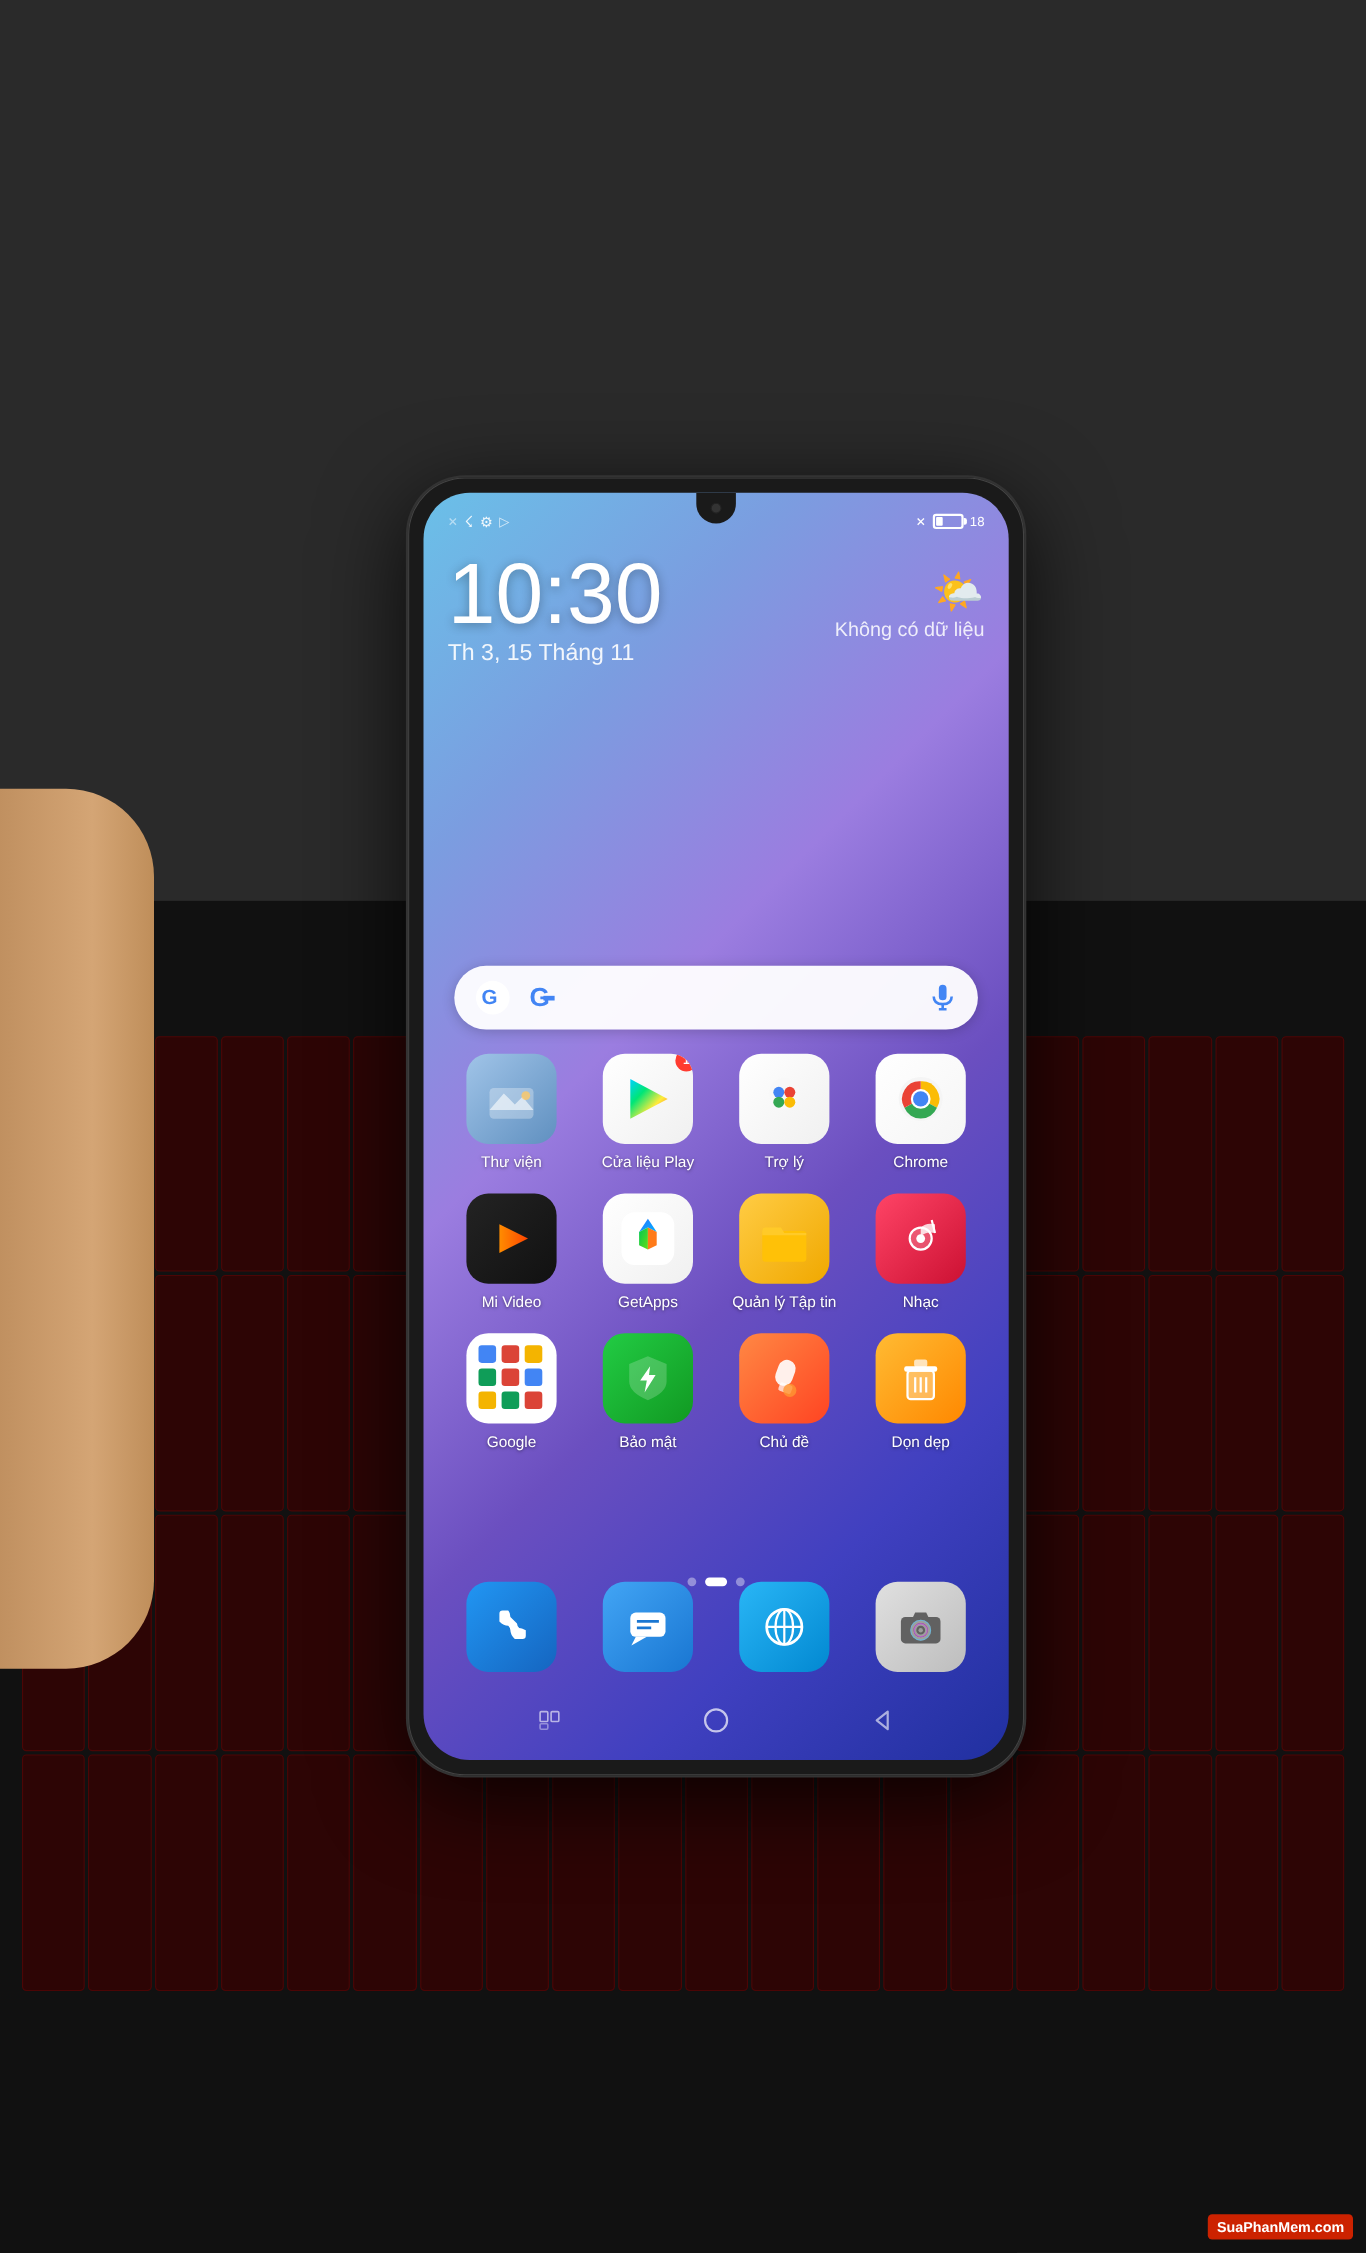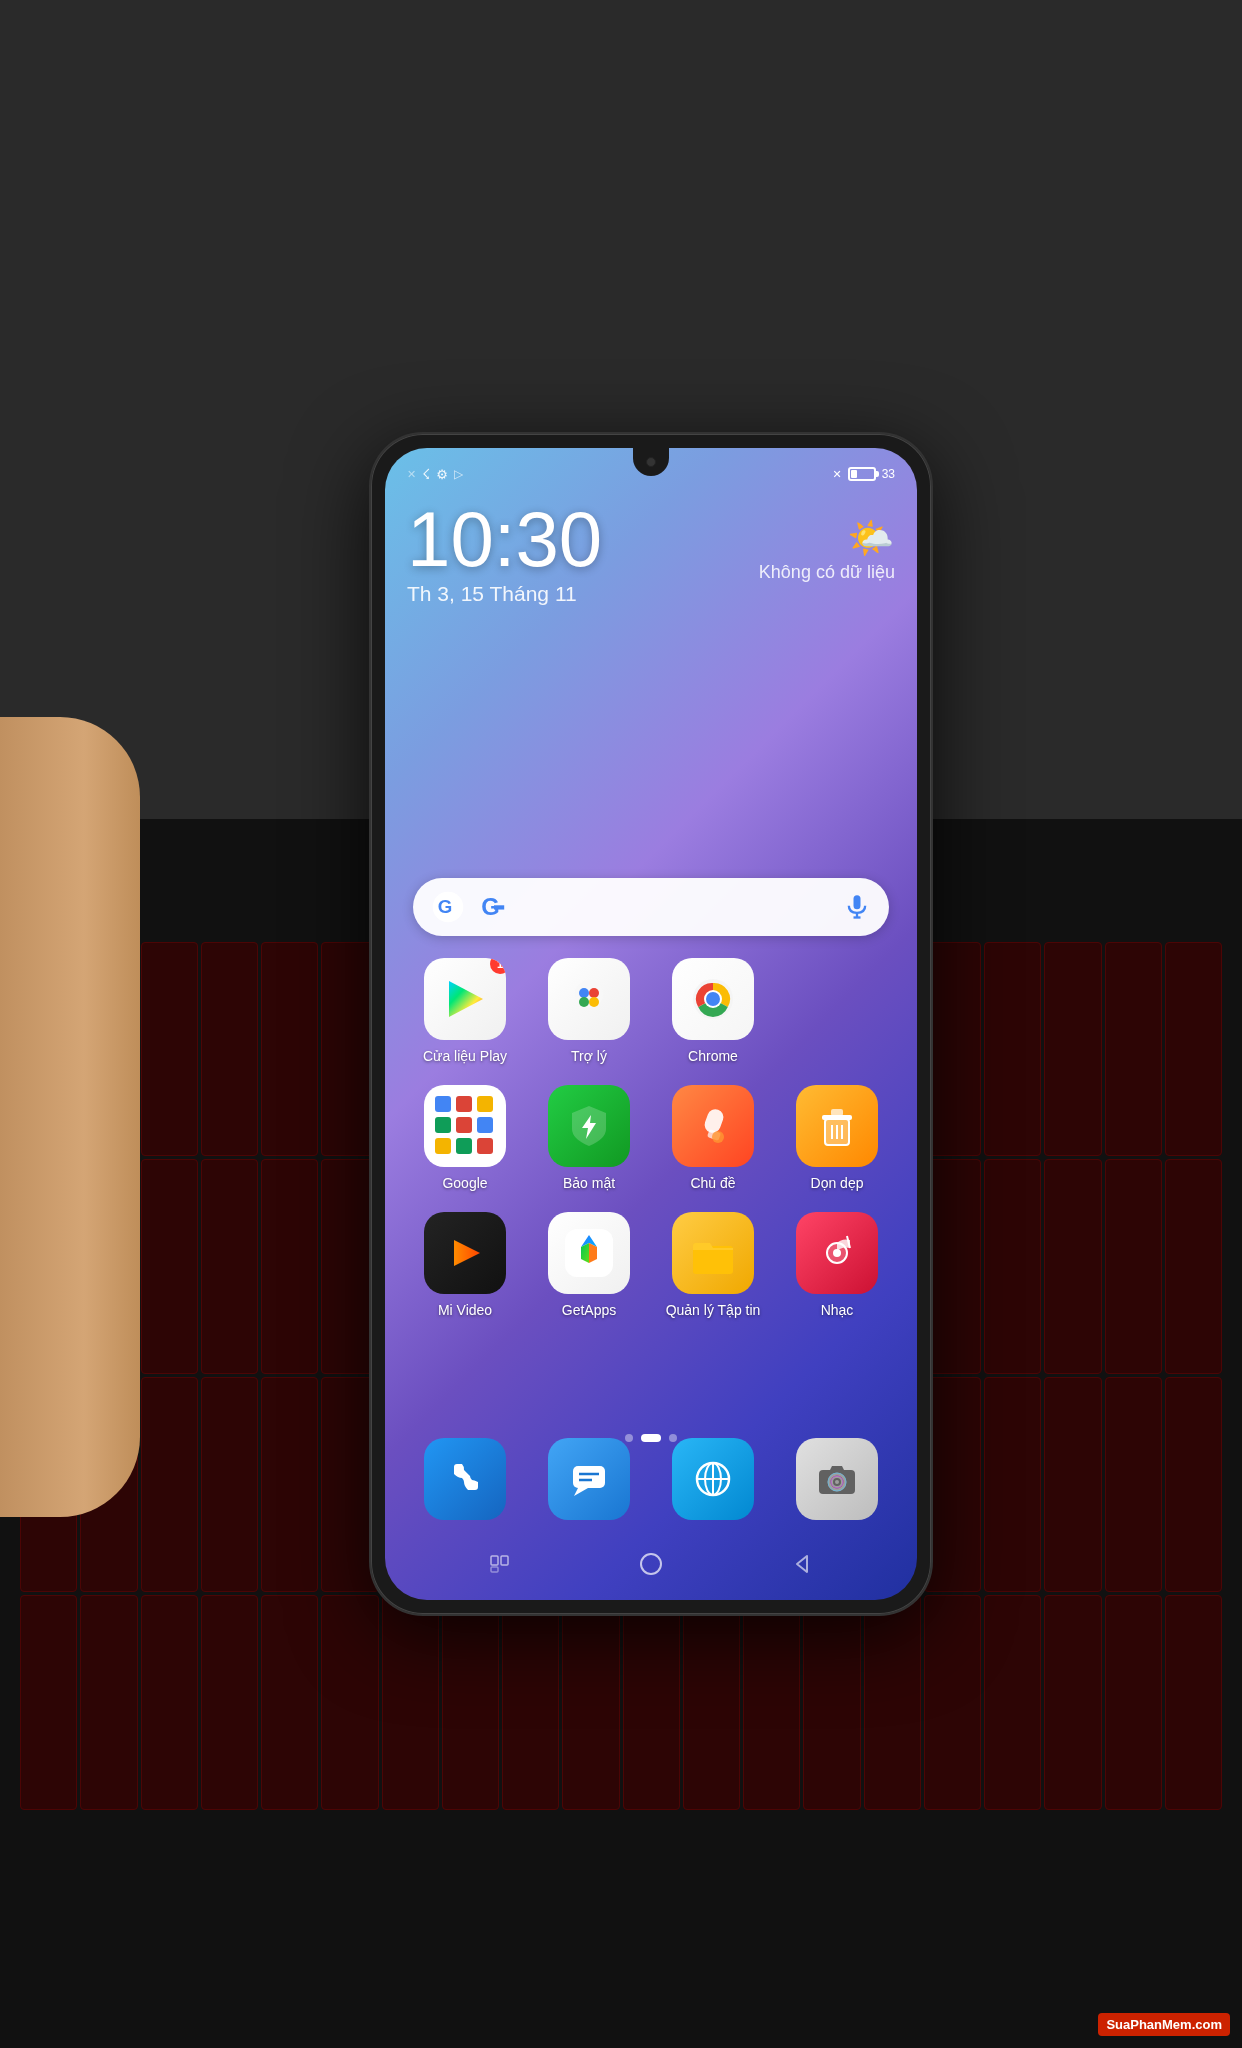--- a/index.html
+++ b/index.html
@@ -481,21 +481,21 @@
         <span class="status-icon" style="font-size:11px; opacity:0.5;">✕</span>
         <span class="status-icon" style="font-size:14px;">☇</span>
         <span class="status-icon" style="font-size:13px;">⚙</span>
         <span class="status-icon" style="font-size:12px; opacity:0.7;">▷</span>
       </div>
       <div class="status-right">
         <span style="color:white; font-size:11px;">✕</span>
         <div class="battery-bar">
           <div class="battery-fill"></div>
         </div>
-        <span style="color:white; font-size:12px;">33</span>
+        <span style="color:white; font-size:12px;">18</span>
       </div>
     </div>
 
     <div class="clock-area">
       <div class="clock-time">10:30</div>
       <div class="clock-date">Th 3, 15 Tháng 11</div>
     </div>
 
     <div class="weather-widget">
       <div class="weather-icon-area">
@@ -525,20 +525,30 @@
         <line x1="12" y1="17" x2="12" y2="21" stroke="#4285f4" stroke-width="2"></line>
         <line x1="9" y1="21" x2="15" y2="21" stroke="#4285f4" stroke-width="2"></line>
         <circle cx="16" cy="6" r="6" fill="#34a853" opacity="0"></circle>
       </svg>
     </div>
 
     <div class="app-grid">
 
       <div class="app-row">
 
+        <div class="app-item">
+          <div class="app-icon-wrapper icon-gallery">
+            <svg width="50" height="50" viewBox="0 0 50 50">
+              <rect x="5" y="15" width="40" height="28" rx="4" fill="rgba(255,255,255,0.3)"></rect>
+              <polygon points="5,35 18,20 28,30 35,23 45,35" fill="rgba(255,255,255,0.6)"></polygon>
+              <circle cx="38" cy="22" r="4" fill="rgba(255,200,100,0.8)"></circle>
+            </svg>
+          </div>
+          <span class="app-label">Thư viện</span>
+        </div>
 
         <div class="app-item">
           <div class="app-icon-wrapper icon-playstore">
             <div class="badge">1</div>
             <svg width="48" height="48" viewBox="0 0 48 48">
               <polygon points="8,6 8,42 42,24" fill="url(#playGrad)"></polygon>
               <defs>
                 <linearGradient id="playGrad" x1="0%" y1="0%" x2="100%" y2="100%">
                   <stop offset="0%" style="stop-color:#00d2ff"></stop>
                   <stop offset="33%" style="stop-color:#00e676"></stop>
@@ -576,20 +586,84 @@
     <circle cx="26" cy="26" r="7" fill="#4285f4"></circle>
   </svg>
           </div>
           <span class="app-label">Chrome</span>
         </div>
       </div>
 
       <div class="app-row">
 
         <div class="app-item">
+          <div class="app-icon-wrapper icon-mivideo">
+            <svg width="50" height="50" viewBox="0 0 50 50">
+              <polygon points="14,12 14,38 40,25" fill="url(#miGrad)"></polygon>
+              <defs>
+                <linearGradient id="miGrad" x1="0%" y1="0%" x2="100%" y2="0%">
+                  <stop offset="0%" style="stop-color:#ff8c00"></stop>
+                  <stop offset="100%" style="stop-color:#ff4500"></stop>
+                </linearGradient>
+              </defs>
+            </svg>
+          </div>
+          <span class="app-label">Mi Video</span>
+        </div>
+
+        <div class="app-item">
+          <div class="app-icon-wrapper icon-getapps">
+            <svg width="52" height="52" viewBox="0 0 52 52">
+              <rect x="2" y="2" width="48" height="48" rx="12" fill="white"></rect>
+
+              <defs>
+                <linearGradient id="gaGrad" x1="0%" y1="0%" x2="100%" y2="100%">
+                  <stop offset="0%" style="stop-color:#00c853"></stop>
+                  <stop offset="100%" style="stop-color:#64dd17"></stop>
+                </linearGradient>
+                <linearGradient id="gaGrad2" x1="0%" y1="0%" x2="100%" y2="100%">
+                  <stop offset="0%" style="stop-color:#2979ff"></stop>
+                  <stop offset="100%" style="stop-color:#00b0ff"></stop>
+                </linearGradient>
+              </defs>
+
+              <path d="M26 8 L18 20 L26 16 L34 20 Z" fill="url(#gaGrad2)"></path>
+              <path d="M18 20 L18 32 L26 36 L26 16 Z" fill="url(#gaGrad)"></path>
+              <path d="M34 20 L34 32 L26 36 L26 16 Z" fill="#ff6d00" opacity="0.9"></path>
+            </svg>
+          </div>
+          <span class="app-label">GetApps</span>
+        </div>
+
+        <div class="app-item">
+          <div class="app-icon-wrapper icon-files">
+            <svg width="50" height="50" viewBox="0 0 50 50">
+              <rect x="5" y="18" width="40" height="28" rx="3" fill="#ffc107"></rect>
+              <path d="M5 22 L5 18 Q5 15 8 15 L22 15 L25 20 L45 20 L45 22 Z" fill="#ffca28"></path>
+            </svg>
+          </div>
+          <span class="app-label">Quản lý Tập tin</span>
+        </div>
+
+        <div class="app-item">
+          <div class="app-icon-wrapper icon-music">
+            <svg width="50" height="50" viewBox="0 0 50 50">
+              <circle cx="25" cy="25" r="10" fill="rgba(255,255,255,0.2)" stroke="white" stroke-width="2"></circle>
+              <circle cx="25" cy="25" r="4" fill="white"></circle>
+              <line x1="35" y1="8" x2="38" y2="20" stroke="white" stroke-width="2"></line>
+              <path d="M25 15 Q30 10 38 12 L38 20 Q30 18 25 23 Z" fill="rgba(255,255,255,0.8)"></path>
+            </svg>
+          </div>
+          <span class="app-label">Nhạc</span>
+        </div>
+      </div>
+
+      <div class="app-row">
+
+        <div class="app-item">
           <div class="app-icon-wrapper icon-google">
             <div class="google-apps-grid">
               <div class="google-app-dot" style="background:#4285f4;"></div>
               <div class="google-app-dot" style="background:#db4437;"></div>
               <div class="google-app-dot" style="background:#f4b400;"></div>
               <div class="google-app-dot" style="background:#0f9d58;"></div>
               <div class="google-app-dot" style="background:#db4437;"></div>
               <div class="google-app-dot" style="background:#4285f4;"></div>
               <div class="google-app-dot" style="background:#f4b400;"></div>
               <div class="google-app-dot" style="background:#0f9d58;"></div>
@@ -630,84 +704,20 @@
               <rect x="10" y="14" width="30" height="5" rx="2" fill="white"></rect>
               <rect x="19" y="8" width="12" height="7" rx="2" fill="rgba(255,255,255,0.7)"></rect>
               <line x1="20" y1="24" x2="20" y2="38" stroke="white" stroke-width="2"></line>
               <line x1="25" y1="24" x2="25" y2="38" stroke="white" stroke-width="2"></line>
               <line x1="30" y1="24" x2="30" y2="38" stroke="white" stroke-width="2"></line>
             </svg>
           </div>
           <span class="app-label">Dọn dẹp</span>
         </div>
       </div>
-
-      <div class="app-row">
-
-        <div class="app-item">
-          <div class="app-icon-wrapper icon-mivideo">
-            <svg width="50" height="50" viewBox="0 0 50 50">
-              <polygon points="14,12 14,38 40,25" fill="url(#miGrad)"></polygon>
-              <defs>
-                <linearGradient id="miGrad" x1="0%" y1="0%" x2="100%" y2="0%">
-                  <stop offset="0%" style="stop-color:#ff8c00"></stop>
-                  <stop offset="100%" style="stop-color:#ff4500"></stop>
-                </linearGradient>
-              </defs>
-            </svg>
-          </div>
-          <span class="app-label">Mi Video</span>
-        </div>
-
-        <div class="app-item">
-          <div class="app-icon-wrapper icon-getapps">
-            <svg width="52" height="52" viewBox="0 0 52 52">
-              <rect x="2" y="2" width="48" height="48" rx="12" fill="white"></rect>
-
-              <defs>
-                <linearGradient id="gaGrad" x1="0%" y1="0%" x2="100%" y2="100%">
-                  <stop offset="0%" style="stop-color:#00c853"></stop>
-                  <stop offset="100%" style="stop-color:#64dd17"></stop>
-                </linearGradient>
-                <linearGradient id="gaGrad2" x1="0%" y1="0%" x2="100%" y2="100%">
-                  <stop offset="0%" style="stop-color:#2979ff"></stop>
-                  <stop offset="100%" style="stop-color:#00b0ff"></stop>
-                </linearGradient>
-              </defs>
-
-              <path d="M26 8 L18 20 L26 16 L34 20 Z" fill="url(#gaGrad2)"></path>
-              <path d="M18 20 L18 32 L26 36 L26 16 Z" fill="url(#gaGrad)"></path>
-              <path d="M34 20 L34 32 L26 36 L26 16 Z" fill="#ff6d00" opacity="0.9"></path>
-            </svg>
-          </div>
-          <span class="app-label">GetApps</span>
-        </div>
-
-        <div class="app-item">
-          <div class="app-icon-wrapper icon-files">
-            <svg width="50" height="50" viewBox="0 0 50 50">
-              <rect x="5" y="18" width="40" height="28" rx="3" fill="#ffc107"></rect>
-              <path d="M5 22 L5 18 Q5 15 8 15 L22 15 L25 20 L45 20 L45 22 Z" fill="#ffca28"></path>
-            </svg>
-          </div>
-          <span class="app-label">Quản lý Tập tin</span>
-        </div>
-
-        <div class="app-item">
-          <div class="app-icon-wrapper icon-music">
-            <svg width="50" height="50" viewBox="0 0 50 50">
-              <circle cx="25" cy="25" r="10" fill="rgba(255,255,255,0.2)" stroke="white" stroke-width="2"></circle>
-              <circle cx="25" cy="25" r="4" fill="white"></circle>
-              <line x1="35" y1="8" x2="38" y2="20" stroke="white" stroke-width="2"></line>
-              <path d="M25 15 Q30 10 38 12 L38 20 Q30 18 25 23 Z" fill="rgba(255,255,255,0.8)"></path>
-            </svg>
-          </div>
-          <span class="app-label">Nhạc</span>
-        </div>
-      </div>
     </div>
 
     <div class="page-indicator">
       <div class="dot"></div>
       <div class="dot active"></div>
       <div class="dot"></div>
     </div>
 
     <div class="dock">
 

